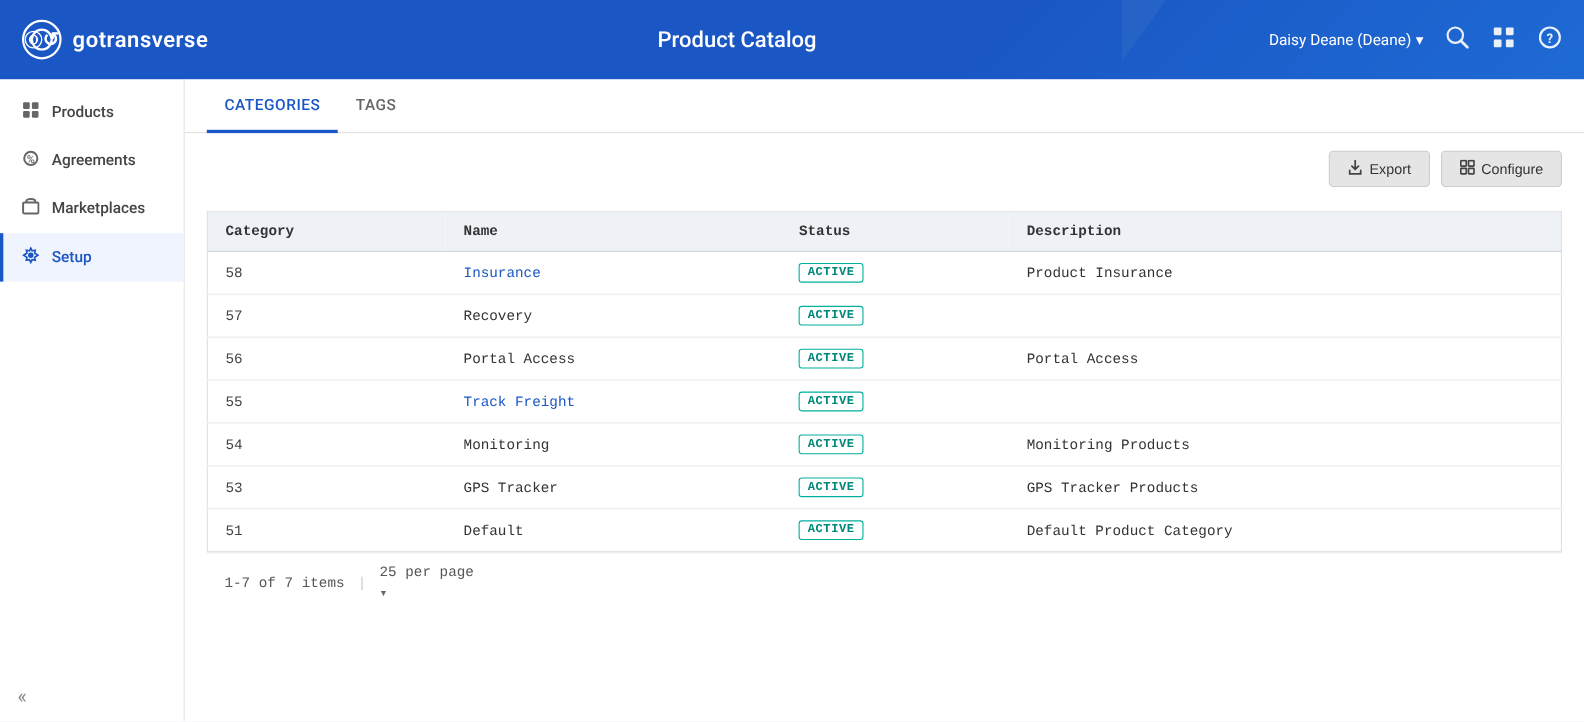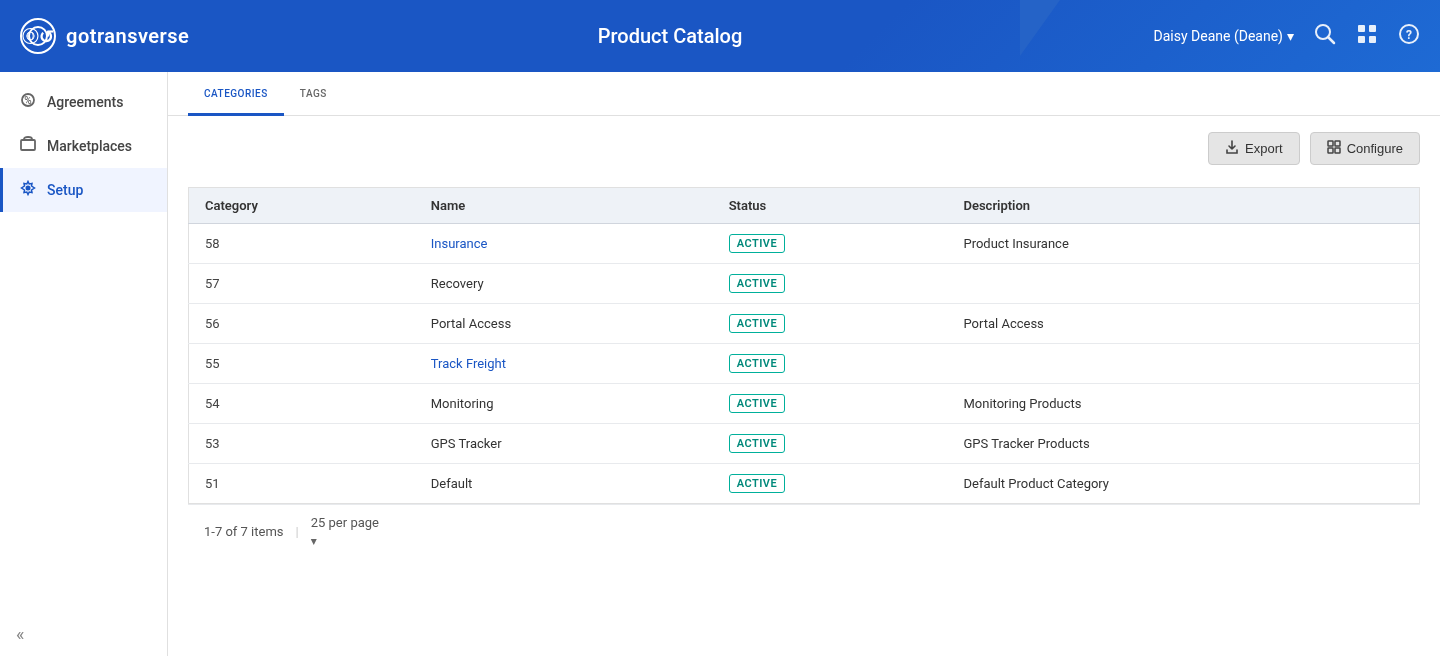--- a/index.html
+++ b/index.html
@@ -140,21 +140,21 @@
     
     .tabs {
       display: flex;
       border-bottom: 1px solid #e0e0e0;
       padding: 0 20px;
       background: white;
     }
     .tab {
       padding: 16px 16px 14px;
       cursor: pointer;
-      font-size: 10px;
+      font-size: 14px;
       font-weight: 500;
       color: #666;
       border-bottom: 3px solid transparent;
       margin-bottom: -1px;
       letter-spacing: 0.5px;
     }
     .tab.active {
       color: #1a56c4;
       border-bottom: 3px solid #1a56c4;
     }
@@ -175,20 +175,21 @@
       background: #e5e5e5;
       border-radius: 4px;
       cursor: pointer;
       font-size: 13px;
       color: #333;
     }
 
     
     .table-container {
       padding: 12px 20px 20px;
+      font-family: Liberation Mono, monospace;
     }
     table {
       width: 100%;
       border-collapse: collapse;
       border: 1px solid #e0e0e0;
     }
     thead tr {
       background: #eef2f7;
     }
     th {
@@ -283,20 +284,31 @@
     </span>
   </div>
 </header>
 
 <div class="layout">
 
   <nav class="sidebar">
     <div class="sidebar-item">
       <span class="sidebar-icon">
         <svg width="16" height="16" viewBox="0 0 16 16" fill="none">
+            <rect x="1" y="1" width="6" height="6" rx="1" fill="#666"></rect>
+            <rect x="9" y="1" width="6" height="6" rx="1" fill="#666"></rect>
+            <rect x="1" y="9" width="6" height="6" rx="1" fill="#666"></rect>
+            <rect x="9" y="9" width="6" height="6" rx="1" fill="#666"></rect>
+          </svg>
+      </span>
+      <span>Products</span>
+    </div>
+    <div class="sidebar-item">
+      <span class="sidebar-icon">
+        <svg width="16" height="16" viewBox="0 0 16 16" fill="none">
             <circle cx="8" cy="8" r="6" stroke="#666" stroke-width="1.8"></circle>
             <text x="8" y="12" text-anchor="middle" fill="#666" font-size="10">%</text>
           </svg>
       </span>
       <span>Agreements</span>
     </div>
     <div class="sidebar-item">
       <span class="sidebar-icon">
         <svg width="16" height="16" viewBox="0 0 16 16" fill="none">
             <rect x="1" y="4" width="14" height="10" rx="1" stroke="#666" stroke-width="1.8"></rect>

